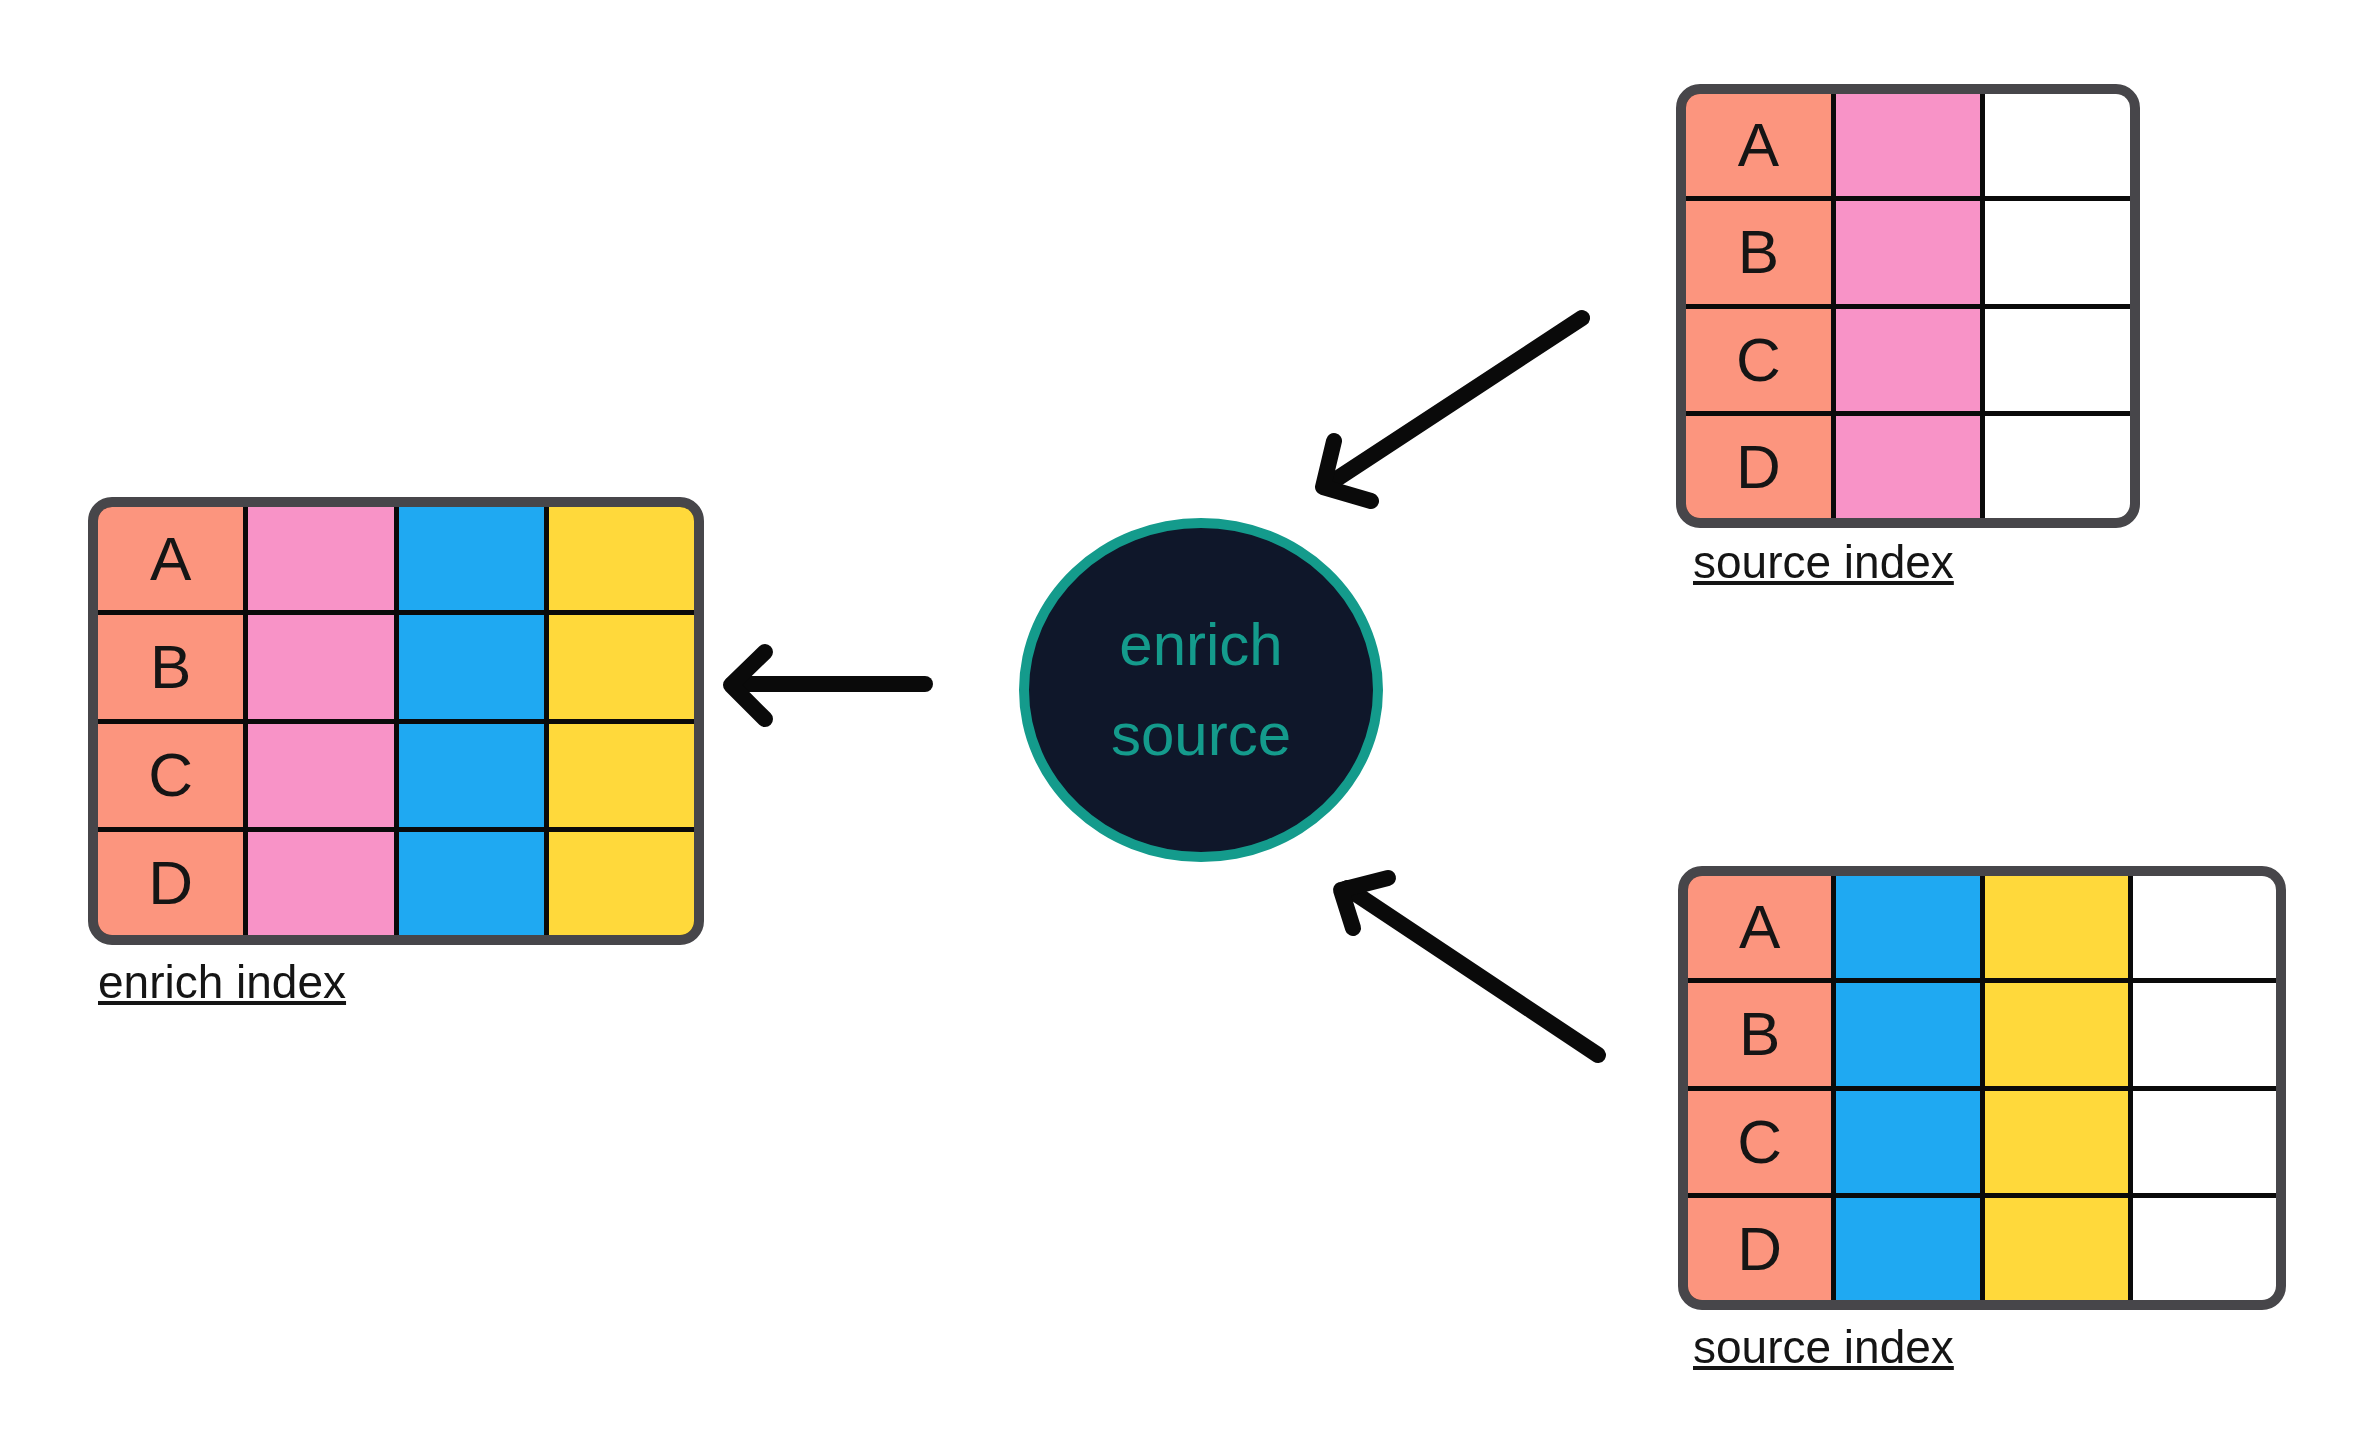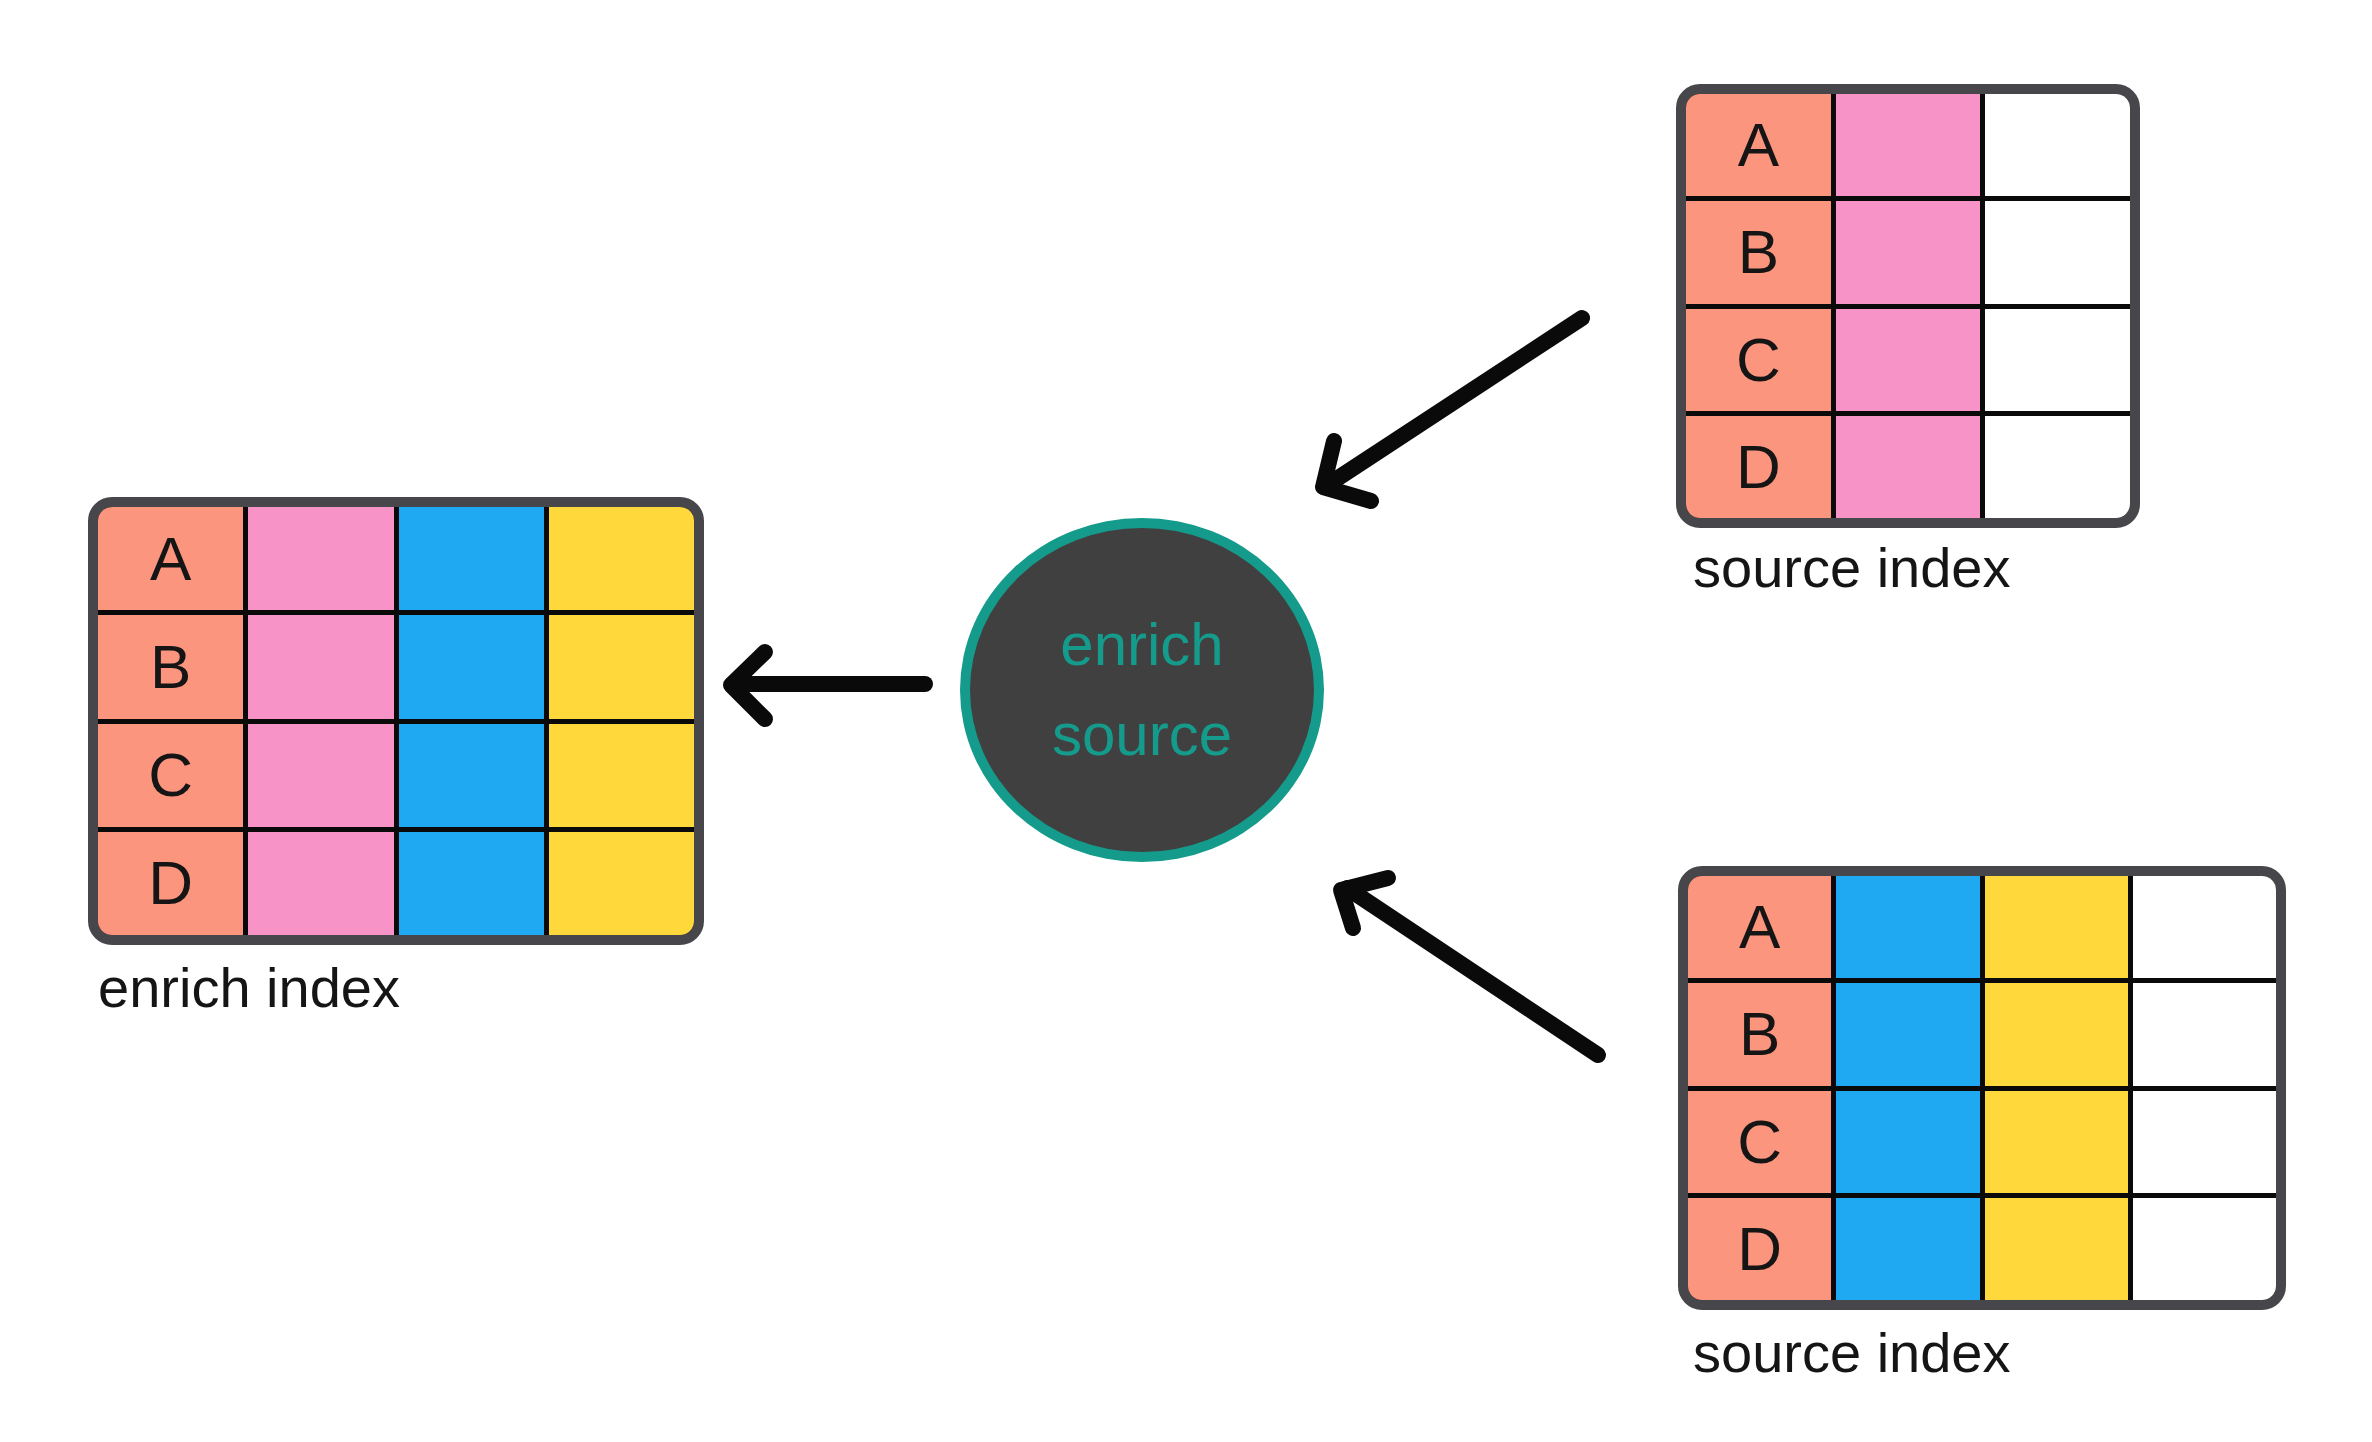--- a/index.html
+++ b/index.html
@@ -17,27 +17,27 @@
   .tbl-enrich{left:88px;top:497px;width:596px;height:428px;grid-template-columns:repeat(4,1fr);grid-template-rows:repeat(4,1fr);}
   .tbl-src-top{left:1676px;top:84px;width:444px;height:424px;grid-template-columns:repeat(3,1fr);grid-template-rows:repeat(4,1fr);}
   .tbl-src-bottom{left:1678px;top:866px;width:588px;height:424px;grid-template-columns:repeat(4,1fr);grid-template-rows:repeat(4,1fr);}
   .cell{display:flex;align-items:center;justify-content:center;}
   .cell span{font-size:62px;color:var(--text);line-height:1;}
   .c-salmon{background:var(--salmon);}
   .c-pink{background:var(--pink);}
   .c-blue{background:var(--blue);}
   .c-yellow{background:var(--yellow);}
   .c-white{background:var(--empty);}
-  .lbl{position:absolute;font-size:56px;color:var(--text);white-space:nowrap;}
+  .lbl{position:absolute;font-size:46px;color:var(--text);white-space:nowrap;text-decoration:underline;}
   .lbl-enrich{left:98px;top:927px;margin-top:28px;}
   .lbl-src-top{left:1693px;top:535px;}
   .lbl-src-bottom{left:1693px;top:1320px;}
   .policy{
-    position:absolute;left:960px;top:518px;width:344px;height:324px;
-    border:10px solid var(--teal);border-radius:50%;background:#404040;
+    position:absolute;left:1019px;top:518px;width:344px;height:324px;
+    border:10px solid var(--teal);border-radius:50%;background:#0f172a;
     display:flex;flex-direction:column;align-items:center;justify-content:center;
     text-align:center;
     gap:12px;
   }
   .policy span{display:block;font-size:60px;line-height:1.3;color:var(--teal);}
 </style>
 </head>
 <body>
 
 <div class="canvas">

